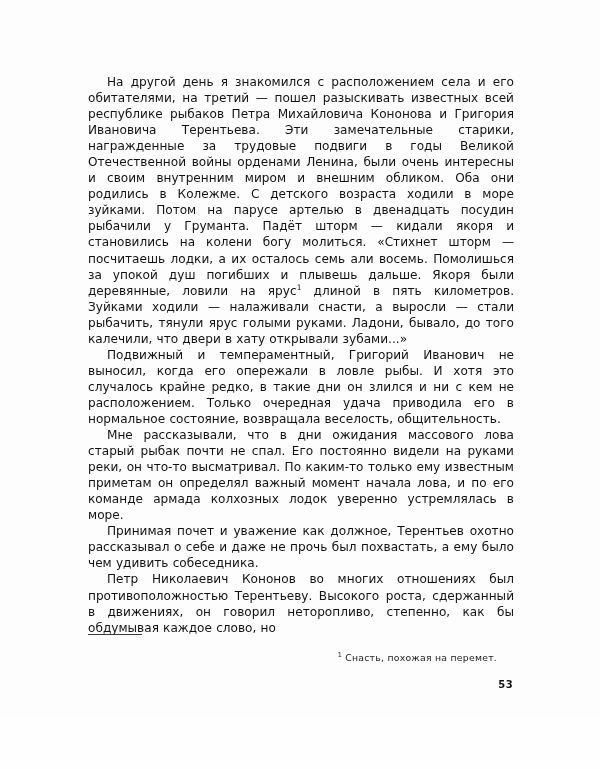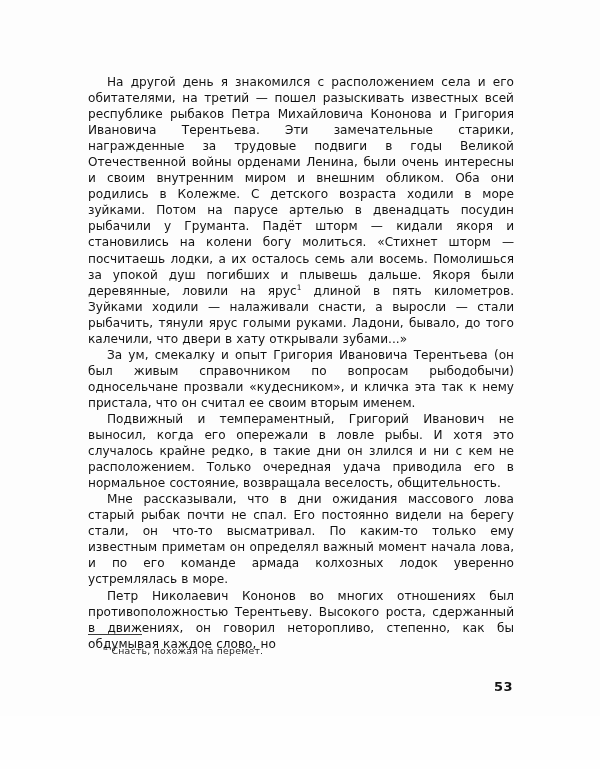--- a/index.html
+++ b/index.html
@@ -67,61 +67,62 @@
     width: 426px;
   }
   .footnote-rule {
     width: 54px;
     height: 1px;
     background: #3a3a3a;
     margin: 0 0 10px 0;
     border: 0;
   }
   .footnote-text {
-    margin: 3px;
+    margin: 17px;
     font-size: 9.3px;
     line-height: 12px;
     color: #1c1c1c;
     text-indent: 13px;
     letter-spacing: 0.25px;
     font-weight: 500;
+    text-align: right;
   }
   .footnote-text sup {
     font-size: 6.4px;
     vertical-align: super;
     line-height: 0;
   }
 
   
   .page-number {
     position: absolute;
     right: 87px;
     top: 679px;
-    font-size: 13px;
+    font-size: 10px;
     font-weight: 700;
     color: #141414;
     letter-spacing: 0.4px;
   }
 </style>
 </head>
 <body>
 
 <div class="page">
 
   <div class="text-column">
 
     <p class="para"><span>На другой день я знакомился с расположением села и его обитателями, на третий — пошел разыскивать известных всей республике рыбаков Петра Михайловича Кононова и Григория Ивановича Терентьева. Эти замечательные старики, награжденные за трудовые подвиги в годы Великой Отечественной войны орденами Ленина, были очень интересны и своим внутренним миром и внешним обликом. Оба они родились в Колежме. С детского возраста ходили в море зуйками. Потом на парусе артелью в двенадцать посудин рыбачили у Груманта. Падёт шторм — кидали якоря и становились на колени богу молиться. «Стихнет шторм — посчитаешь лодки, а их осталось семь али восемь. Помолишься за упокой душ погибших и плывешь дальше. Якоря были деревянные, ловили на ярус</span><sup class="fn-ref">1</sup><span> длиной в пять километров. Зуйками ходили — налаживали снасти, а выросли — стали рыбачить, тянули ярус голыми руками. Ладони, бывало, до того калечили, что двери в хату открывали зубами...»</span></p>
 
-    <p class="para">За ум, смекалку и опыт Григория Ивановича Терентьева (он был живым справочником по вопросам рыбодобычи) односельчане прозвали «кудесником», и кличка эта так к нему пристала, что он считал ее своим вторым именем.</p>
 
 
     <p class="para">Подвижный и темпераментный, Григорий Иванович не выносил, когда его опережали в ловле рыбы. И хотя это случалось крайне редко, в такие дни он злился и ни с кем не расположением. Только очередная удача приводила его в нормальное состояние, возвращала веселость, общительность.</p>
 
-    <p class="para">Мне рассказывали, что в дни ожидания массового лова старый рыбак почти не спал. Его постоянно видели на берегу стали, он что-то высматривал. По каким-то только ему известным приметам он определял важный момент начала лова, и по его команде армада колхозных лодок уверенно устремлялась в море.</p>
+    <p class="para">Мне рассказывали, что в дни ожидания массового лова старый рыбак почти не спал. Его постоянно видели на руками реки, он что-то высматривал. По каким-то только ему известным приметам он определял важный момент начала лова, и по его команде армада колхозных лодок уверенно устремлялась в море.</p>
 
+    <p class="para">Принимая почет и уважение как должное, Терентьев охотно рассказывал о себе и даже не прочь был похвастать, а ему было чем удивить собеседника.</p>
 
 
     <p class="para justify-last">Петр Николаевич Кононов во многих отношениях был противоположностью Терентьеву. Высокого роста, сдержанный в движениях, он говорил неторопливо, степенно, как бы обдумывая каждое слово, но</p>
 
   </div>
 
   <div class="footnote-area">
     <hr class="footnote-rule">
     <p class="footnote-text"><sup>1</sup> <span>Снасть, похожая на перемет.</span></p>
   </div>

